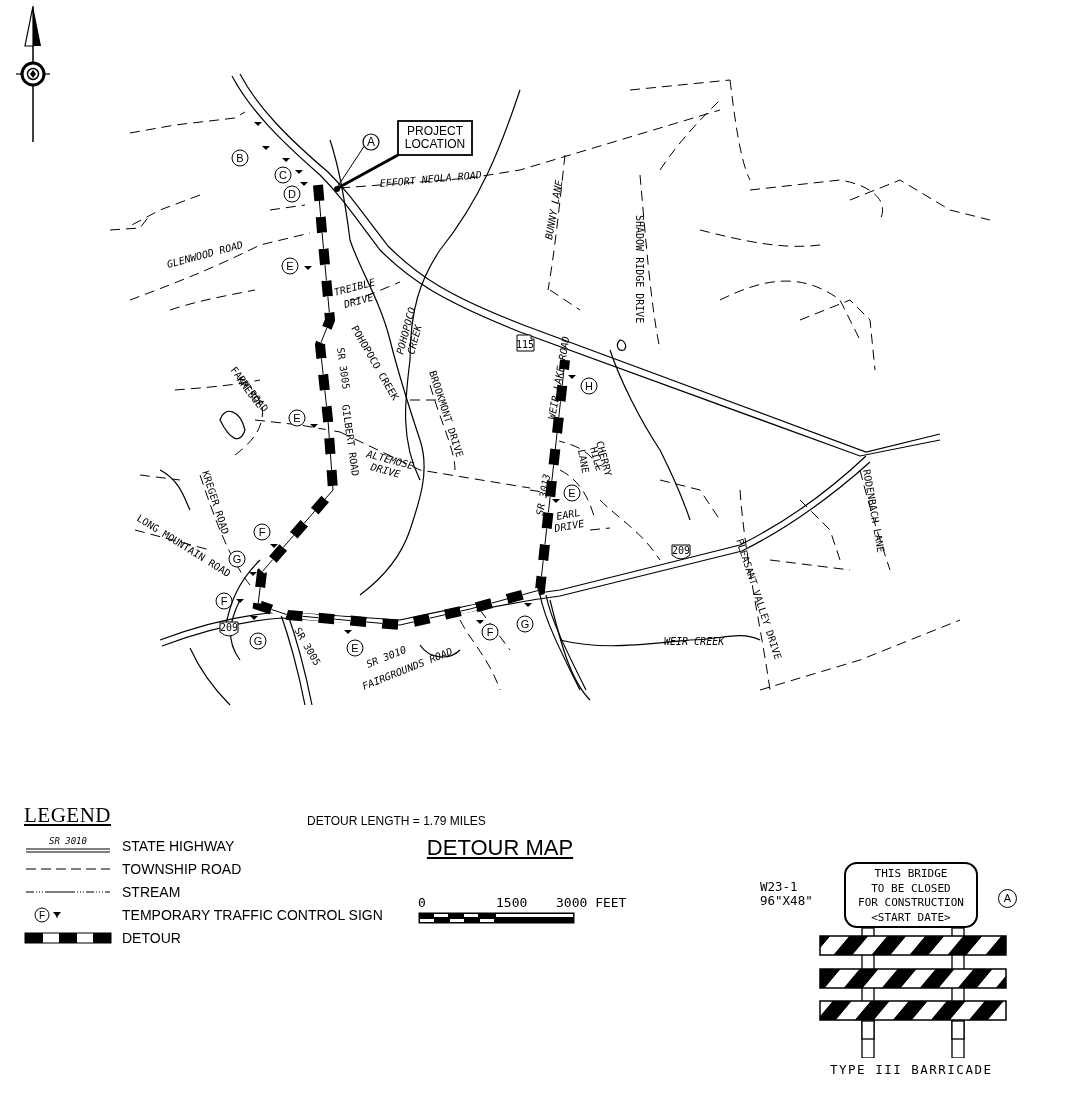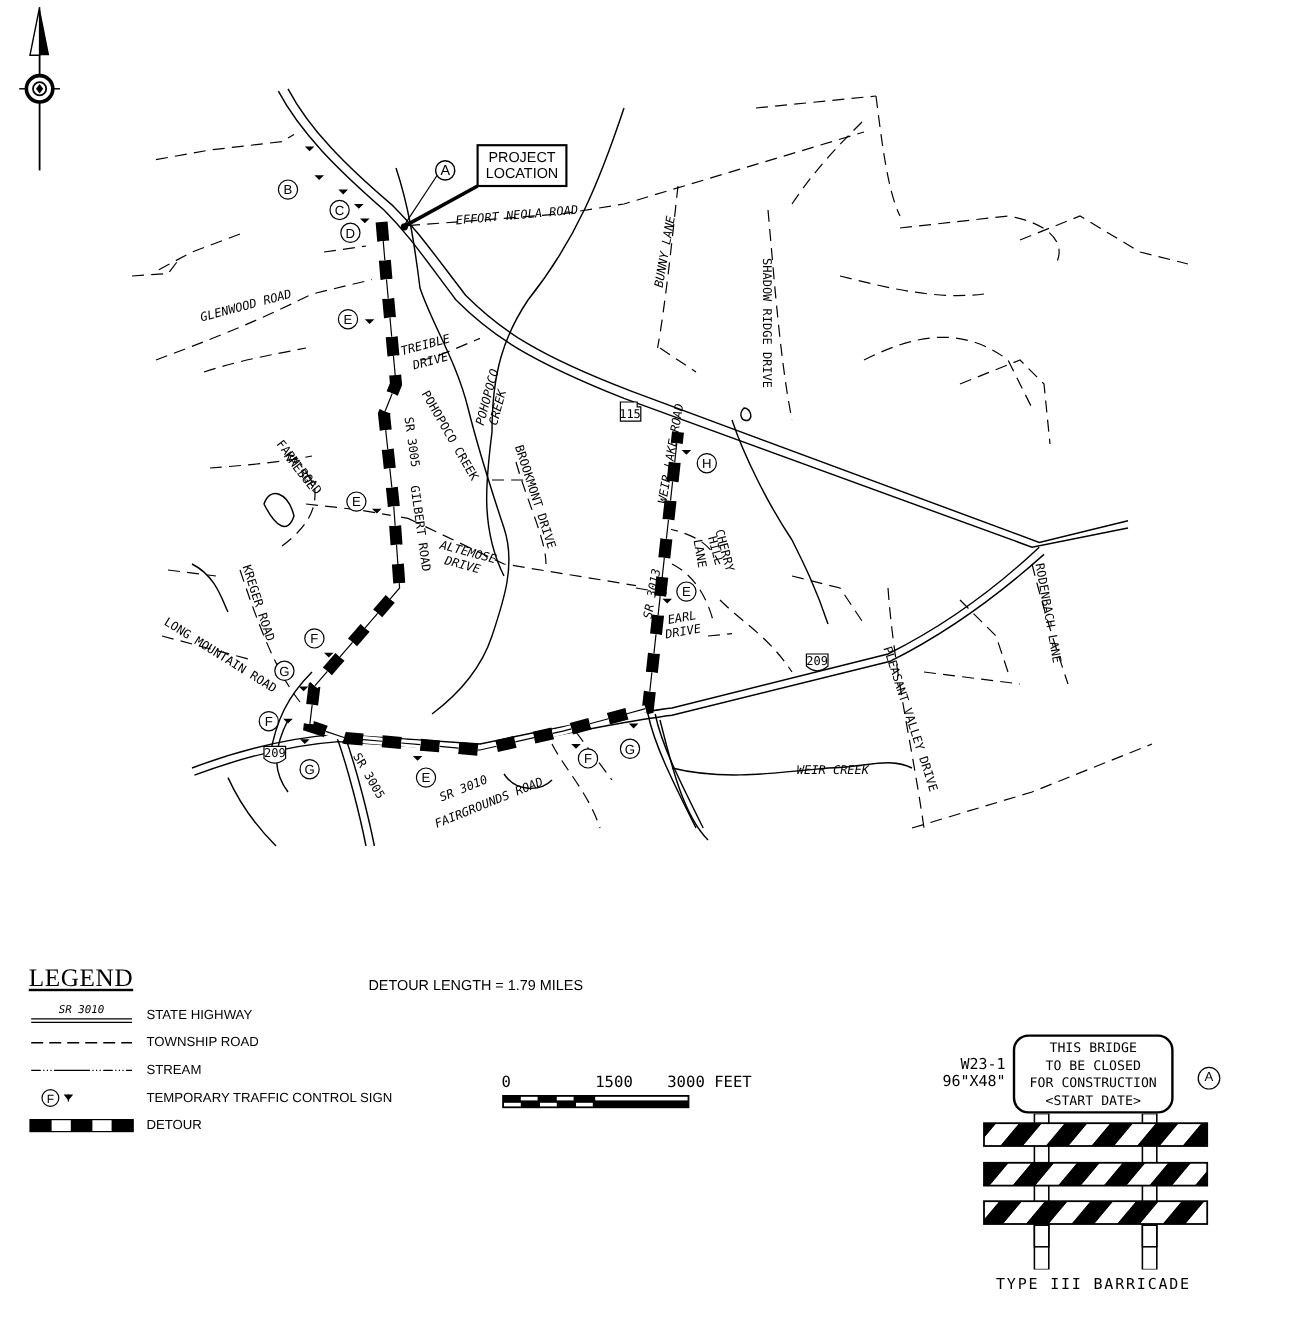--- a/index.html
+++ b/index.html
@@ -5,30 +5,30 @@
   html, body { margin:0; padding:0; background:#ffffff; }
   body { width:1090px; height:1119px; position:relative; overflow:hidden; font-family:"Liberation Sans", sans-serif; color:#000; }
   #map { position:absolute; left:0; top:0; width:1090px; height:760px; }
   .cad { font-family:"DejaVu Sans Mono", "Liberation Mono", monospace; font-size:10px; fill:#000; font-style:italic; }
   .cad-up { font-family:"DejaVu Sans Mono", "Liberation Mono", monospace; font-size:10px; fill:#000; }
   .lbl-sign { font-family:"Liberation Sans", sans-serif; font-size:12px; fill:#000; }
   .legend { position:absolute; left:24px; top:803px; width:360px; }
   .legend-title { font-size:21px; text-decoration:underline; margin:0 0 6px 0; letter-spacing:0.5px;font-family:Liberation Serif, serif; }
   .legend-row { display:flex; align-items:center; height:23px; }
   .legend-sym { width:88px; height:20px; margin-right:10px; position:relative; }
-  .legend-text { font-size:11px; }
+  .legend-text { font-size:14px; }
   .detour-len { position:absolute; left:307px; top:814px; font-size:12px; }
   .map-title { position:absolute; left:378px; top:835px; width:244px; text-align:center; }
   .map-title .t1 { font-size:22px; text-decoration:underline; line-height:26px; }
   .map-title .t2 { font-size:22px; text-decoration:underline; line-height:26px; }
   .scale { position:absolute; left:418px; top:895px; }
   .scale-labels { position:relative; width:230px; height:16px; font-family:"DejaVu Sans Mono", monospace; font-size:13px; }
   .scale-labels span { position:absolute; top:0; }
   .barricade { position:absolute; left:760px; top:860px; width:300px; height:230px; }
-  .sign-code { position:absolute; left:0; top:20px; font-family:"DejaVu Sans Mono", monospace; font-size:12.5px; text-align:right; line-height:14px; width:78px; }
+  .sign-code { position:absolute; left:0; top:20px; font-family:"DejaVu Sans Mono", monospace; font-size:12.5px; text-align:left; line-height:14px; width:78px; }
   .sign-box { position:absolute; left:84px; top:2px; width:134px; height:66px; border:2px solid #000; border-radius:13px; font-family:"DejaVu Sans Mono", monospace; font-size:11px; text-align:center; line-height:14.5px; padding-top:3px; box-sizing:border-box; }
   .sign-circle { position:absolute; left:238px; top:29px; width:17px; height:17px; border:1.5px solid #000; border-radius:50%; font-size:11px; text-align:center; line-height:17px; }
   .barricade-caption { position:absolute; left:70px; top:202px; font-family:"DejaVu Sans Mono", monospace; font-size:12.5px; letter-spacing:1.5px; }
 </style>
 </head>
 <body>
 
 <svg id="map" viewBox="0 0 1090 760" xmlns="http://www.w3.org/2000/svg">
   <defs>
     <pattern id="detourPat" patternUnits="userSpaceOnUse" width="10" height="36">
@@ -309,20 +309,21 @@
           <rect x="35" y="5" width="18" height="10" fill="#000"></rect>
           <rect x="69" y="5" width="18" height="10" fill="#000"></rect>
         </svg>
     </div>
     <span class="legend-text">DETOUR</span>
   </div>
 </div>
 
 <div class="detour-len">DETOUR LENGTH  =  1.79 MILES</div>
 <div class="map-title">
+  <div class="t2">DETOUR  MAP</div>
 </div>
 
 <div class="scale">
   <div class="scale-labels">
     <span style="left:0">0</span>
     <span style="left:78px">1500</span>
     <span style="left:138px">3000  FEET</span>
   </div>
   <svg width="160" height="14">
     <rect x="1" y="2" width="155" height="10" fill="#000" stroke="#000"></rect>

